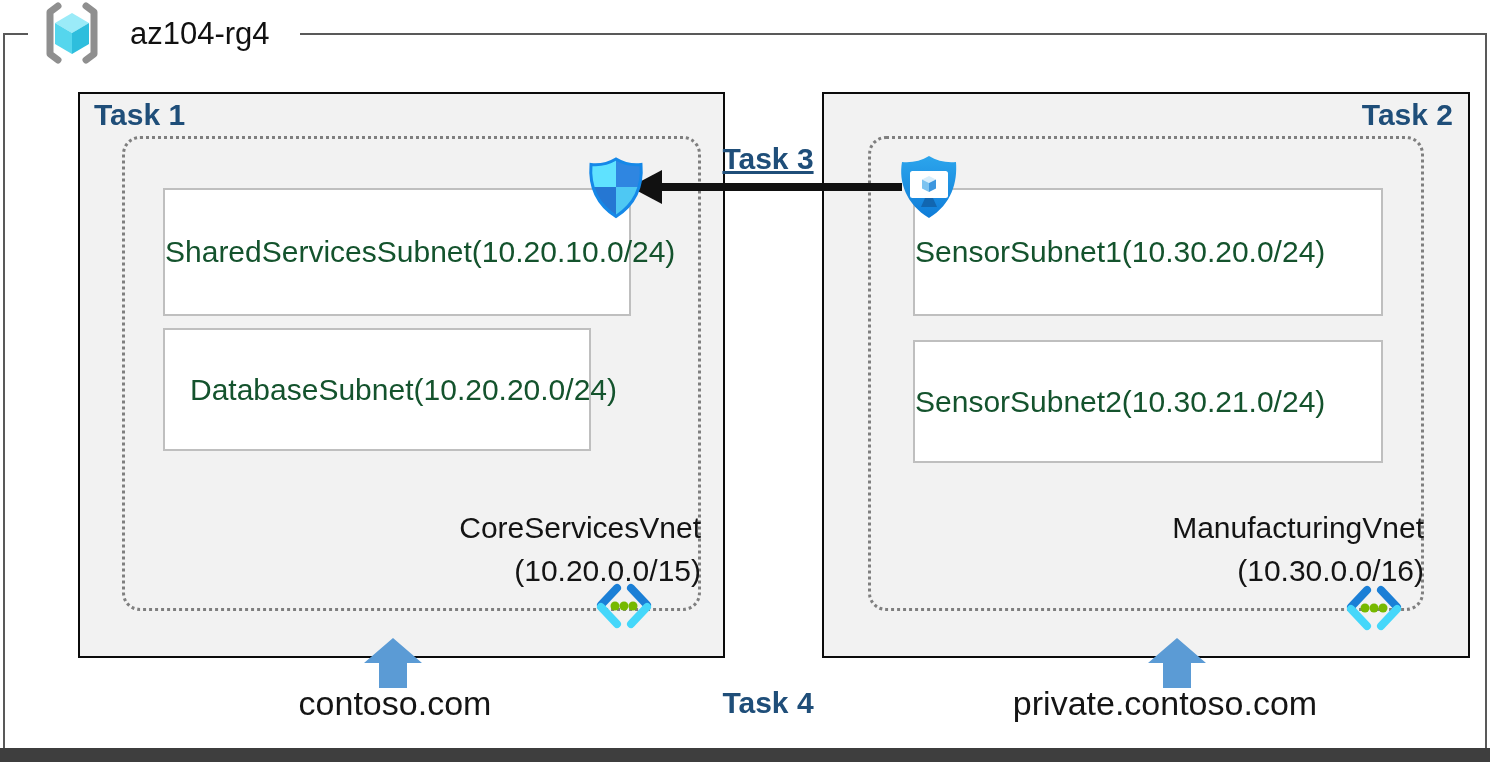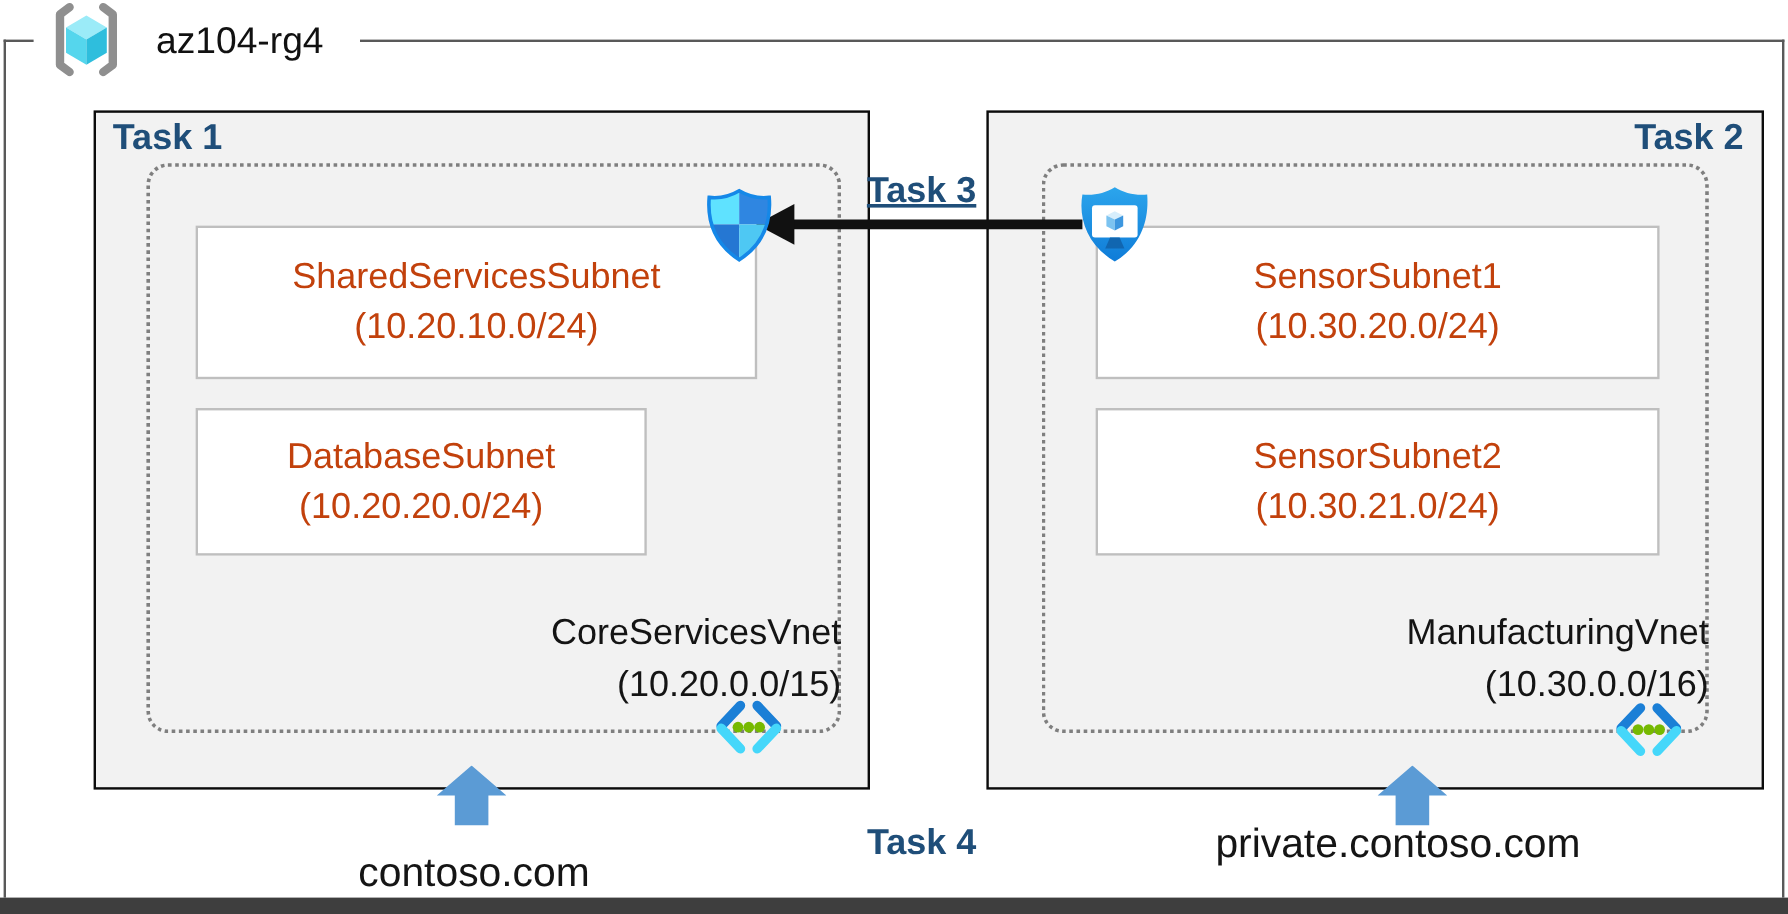--- a/index.html
+++ b/index.html
@@ -23,24 +23,24 @@
   .tl1{left:94px;top:98px;}
   .tl2{right:37px;top:98px;text-align:left;}
 
   
   .dotted{position:absolute;border:3px dotted #7F7F7F;border-radius:18px;box-sizing:border-box;}
   .d1{left:122px;top:136px;width:579px;height:475px;}
   .d2{left:868px;top:136px;width:556px;height:475px;}
 
   
   .subnet{position:absolute;background:#fff;border:2px solid #BFBFBF;box-sizing:border-box;
-          display:flex;flex-direction:column;align-items:center;justify-content:center;
-          font-size:30px;line-height:42px;text-align:center;color:#c2410c;}
+          display:flex;align-items:center;justify-content:flex-start;
+          font-size:30px;line-height:42px;text-align:center;color:#14532d;}
   .s1a{left:163px;top:188px;width:468px;height:128px;}
-  .s1b{left:163px;top:340px;width:376px;height:123px;}
+  .s1b{left:163px;top:328px;width:428px;height:123px;padding-left:25px;}
   .s2a{left:913px;top:188px;width:470px;height:128px;}
   .s2b{left:913px;top:340px;width:470px;height:123px;}
 
   
   .vnet-label{position:absolute;text-align:right;font-size:30px;line-height:43px;color:#141414;}
   .v1{left:122px;top:506px;width:579px;}
   .v2{left:868px;top:506px;width:556px;}
 
   
   .vnet-icon{position:absolute;width:66px;height:46px;}
@@ -52,21 +52,21 @@
   
   .peer-arrow{position:absolute;left:630px;top:164px;width:276px;height:46px;}
   .peer-label{position:absolute;left:688px;top:142px;width:160px;text-align:center;
               font-size:30px;font-weight:bold;color:#1F4E79;text-decoration:underline;}
 
   
   .up-arrow{position:absolute;width:58px;height:50px;}
   .ua1{left:364px;top:638px;}
   .ua2{left:1148px;top:638px;}
   .dns{position:absolute;font-size:34px;color:#151515;text-align:center;}
-  .dns1{left:215px;top:684px;width:360px;margin-top:24px;}
+  .dns1{left:215px;top:684px;width:360px;}
   .dns2{left:985px;top:684px;width:360px;}
   .task4-label{position:absolute;left:688px;top:686px;width:160px;text-align:center;
                font-size:30px;font-weight:bold;color:#1F4E79;}
 </style>
 </head>
 <body>
 
 <div class="stage">
 
   <div class="frame"></div>

